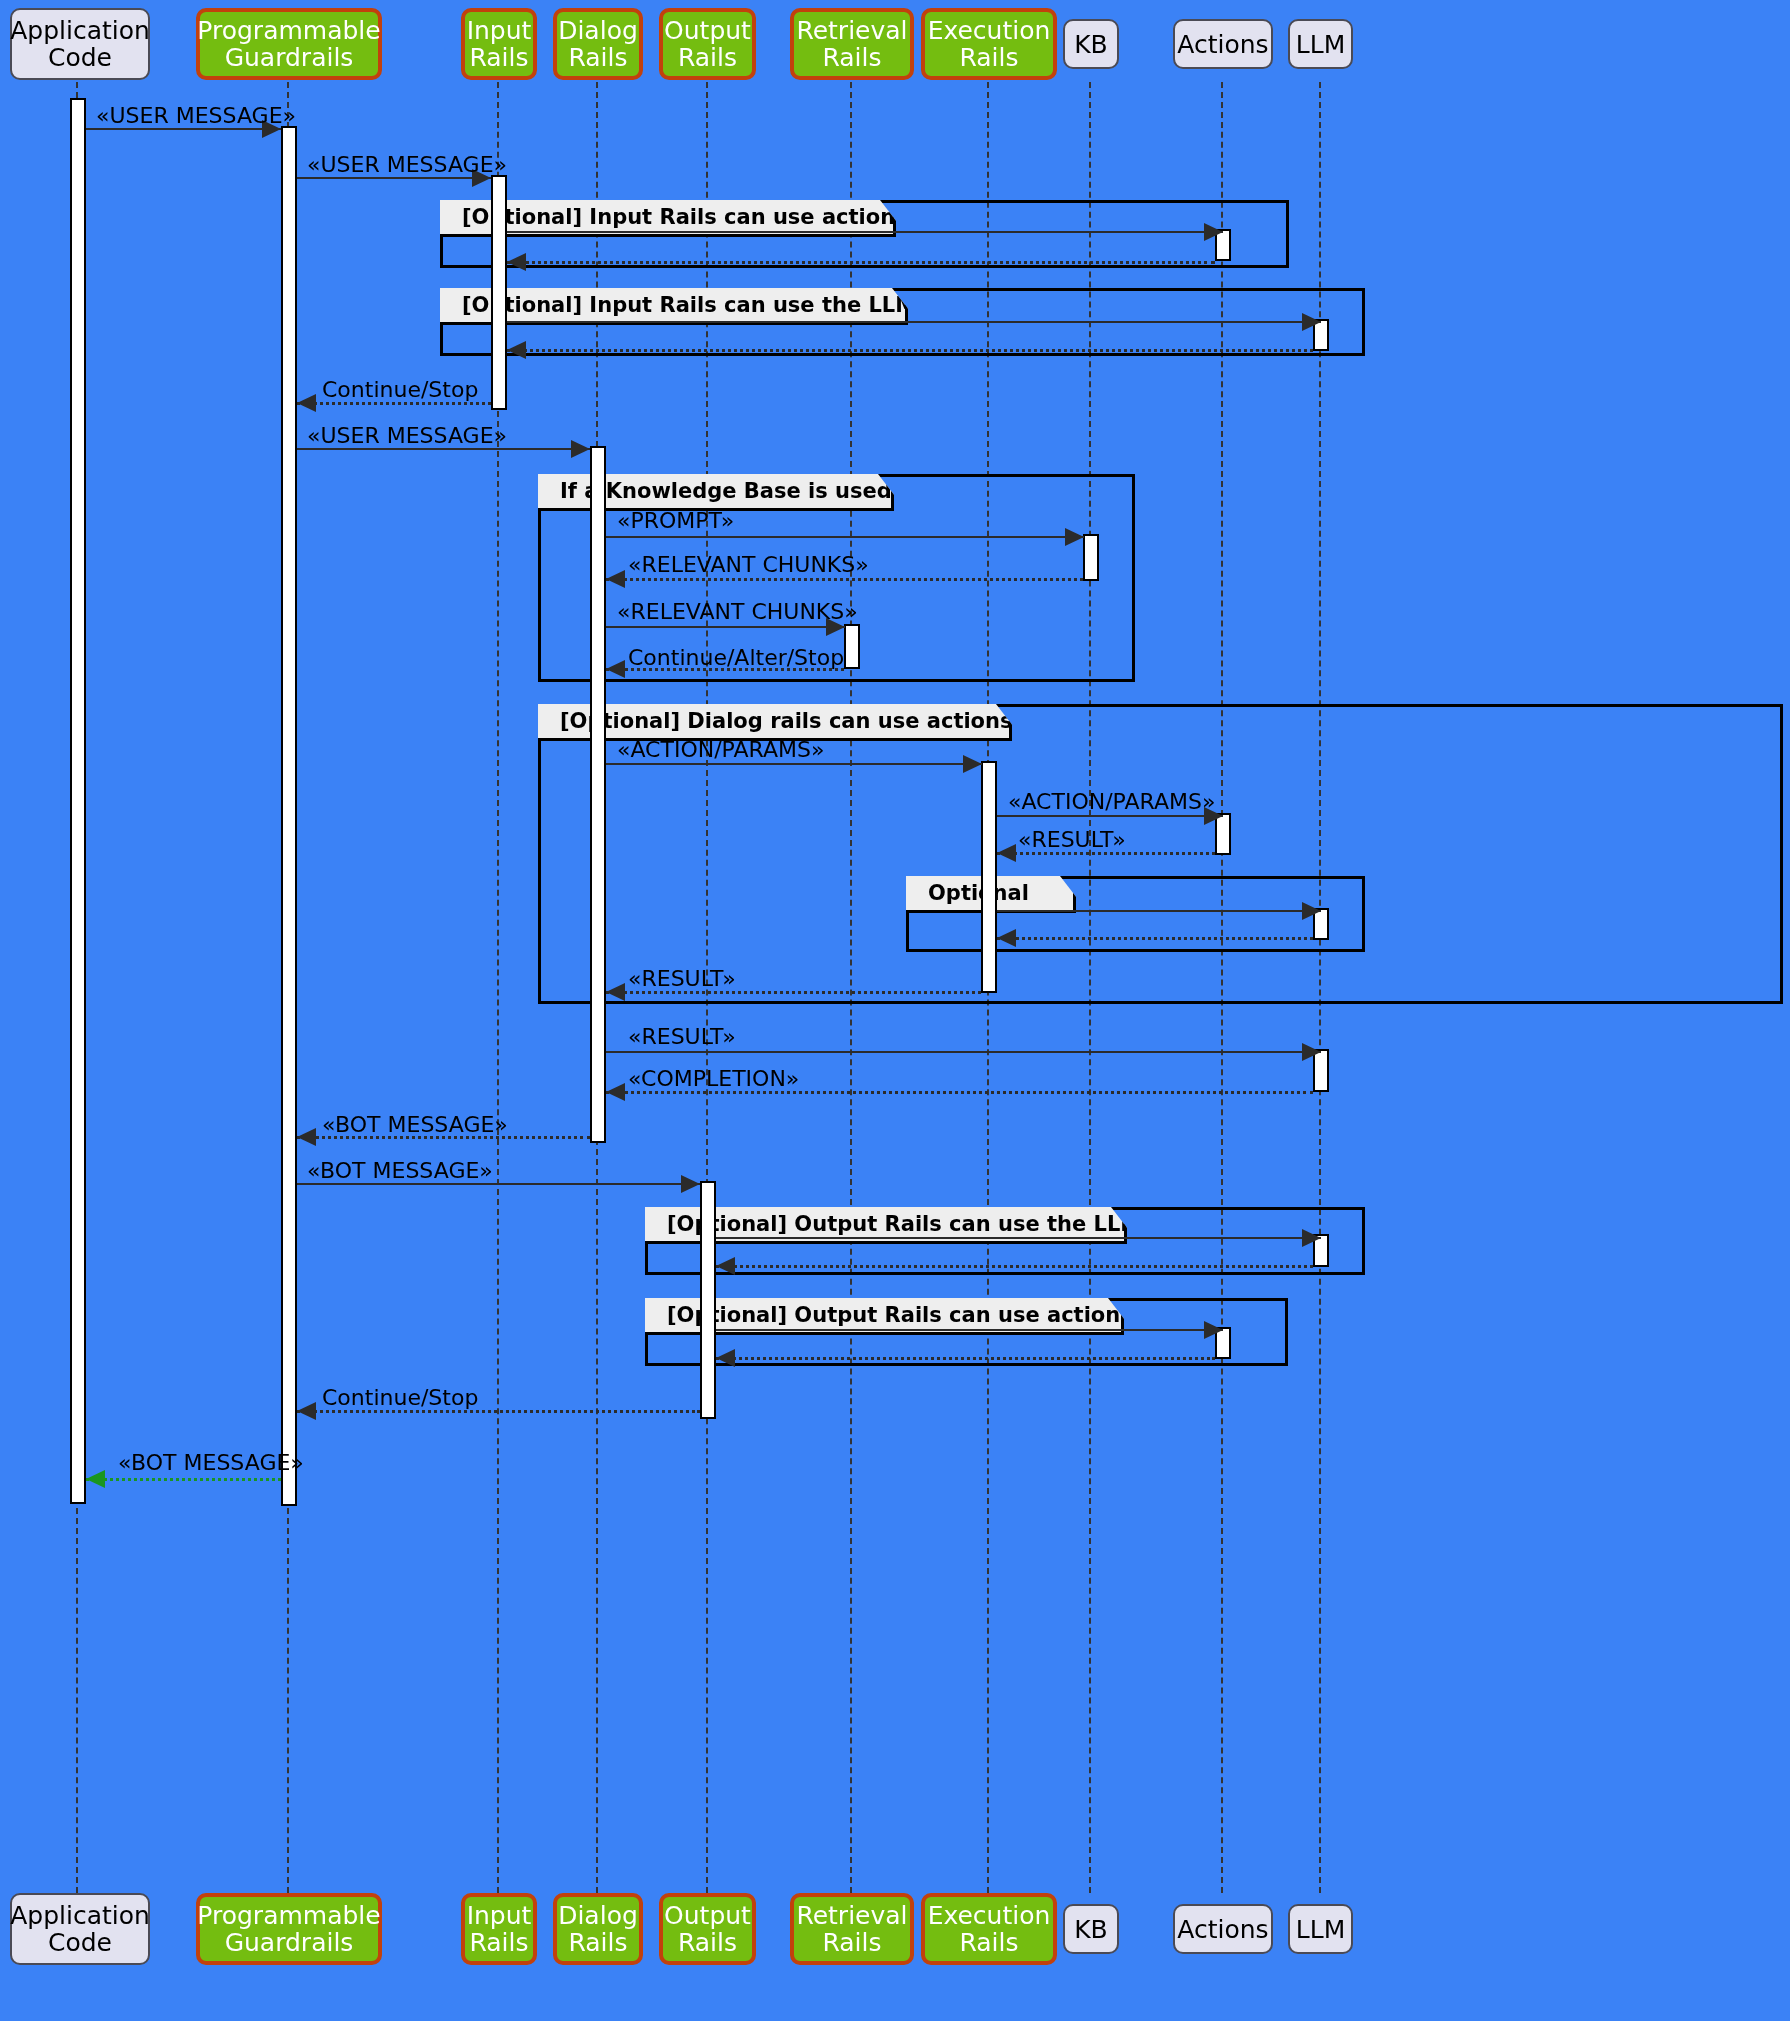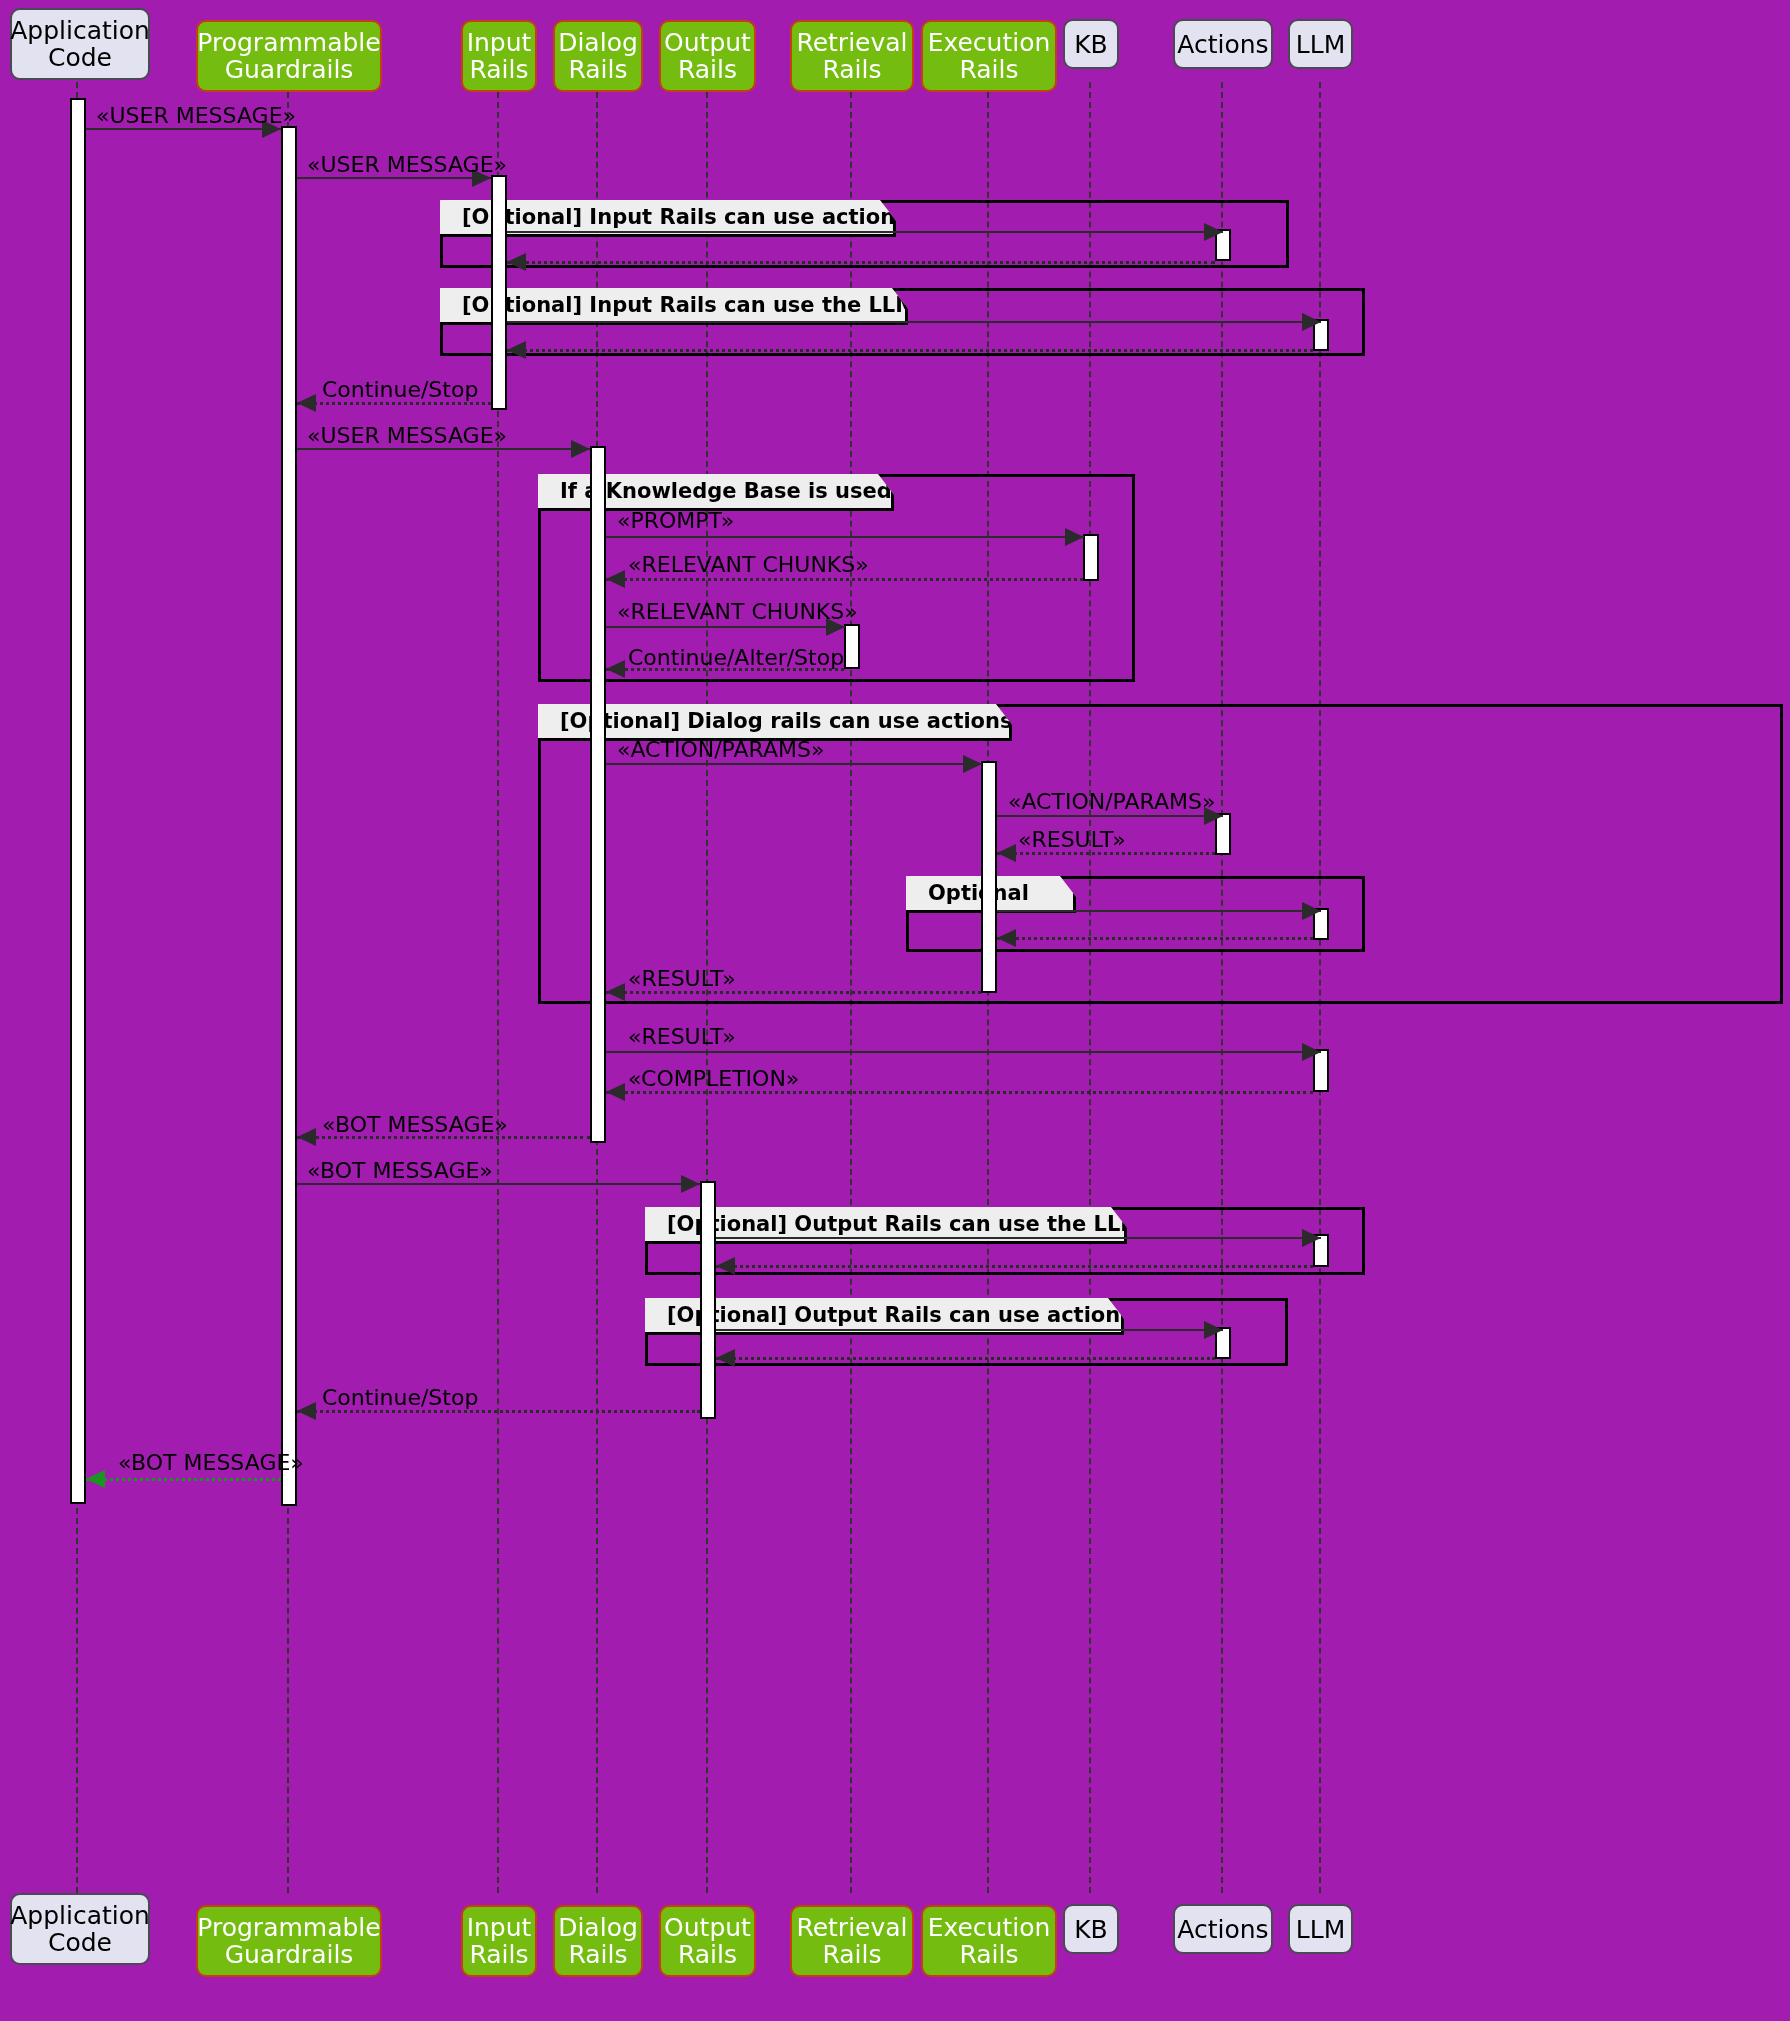--- a/index.html
+++ b/index.html
@@ -7,41 +7,40 @@
     padding: 0;
     background: #ffffff;
   }
   body {
     font-family: "DejaVu Sans", sans-serif;
   }
   #diagram {
     position: relative;
     width: 1790px;
     height: 2021px;
-    background: #a21caf;
+    background: #3b82f6;
     overflow: hidden;
   }
   
   .participant {
     position: absolute;
     box-sizing: border-box;
     border-radius: 10px;
     display: flex;
     align-items: center;
     justify-content: center;
     text-align: center;
     line-height: 1.08;
     font-size: 25px;
     font-family: "DejaVu Sans", sans-serif;
   }
   .participant.green {
     background: #74BD10;
-    border: 2px solid #c2410c;
+    border: 4px solid #c2410c;
     color: #ffffff;
-    margin-top: 12px;
   }
   .participant.grey {
     background: #E2E2F0;
     border: 2px solid #4a4a55;
     color: #000000;
   }
   
   .lifeline {
     position: absolute;
     width: 0;

